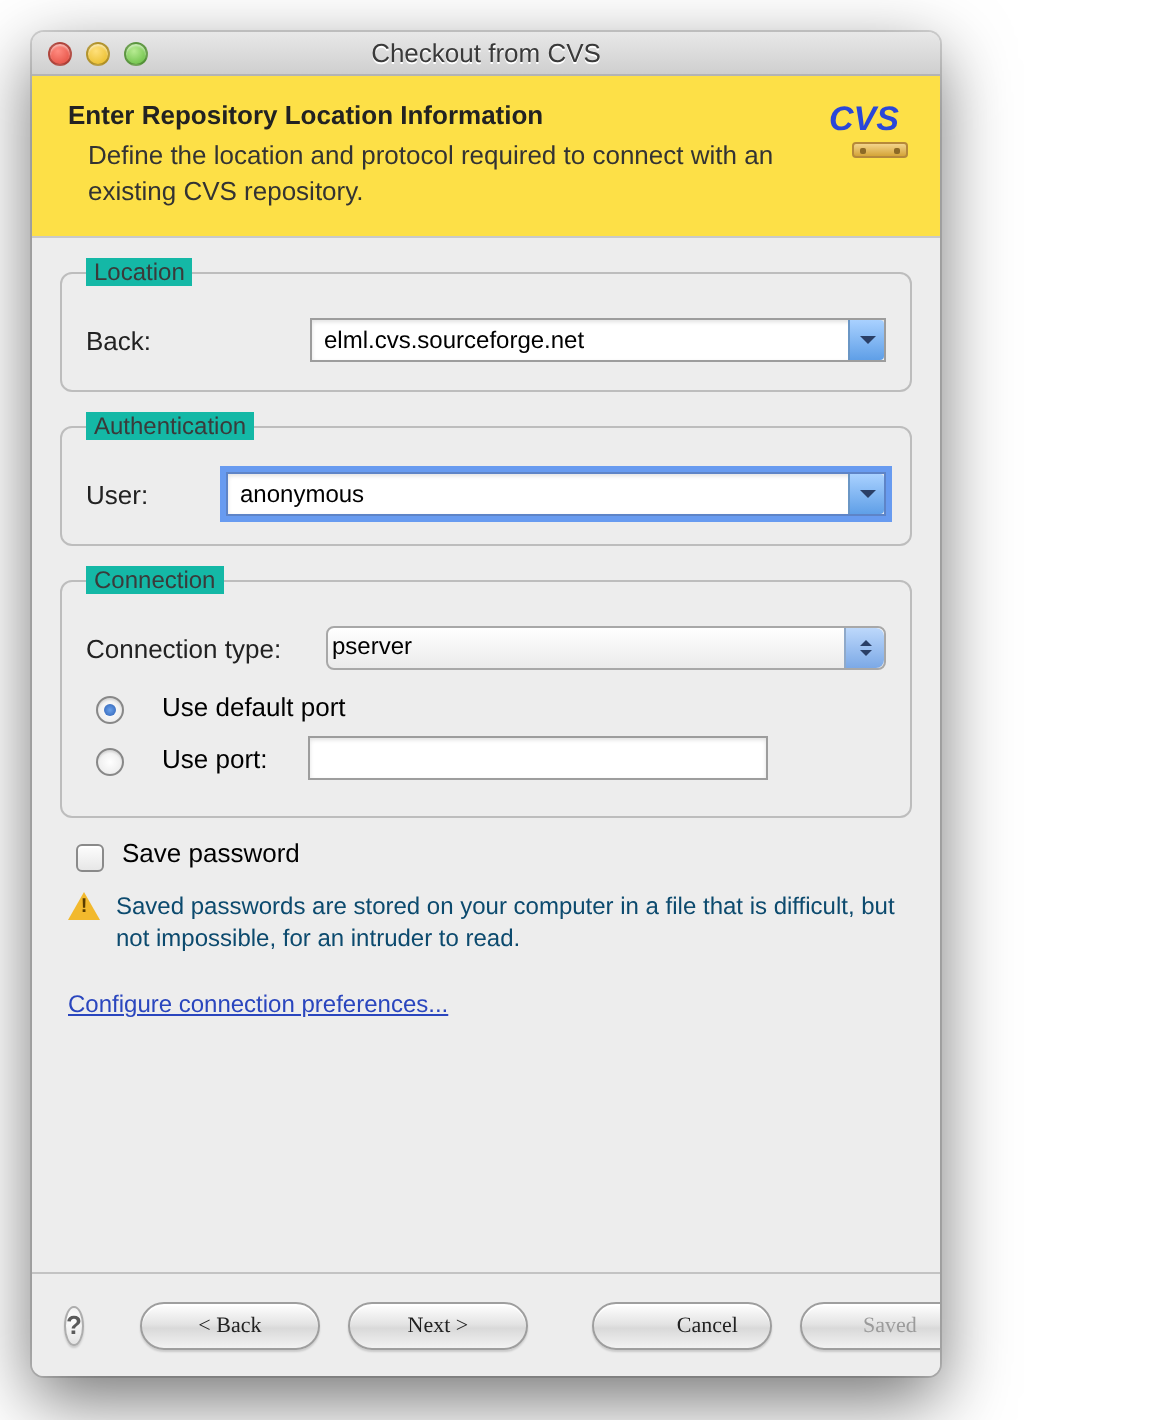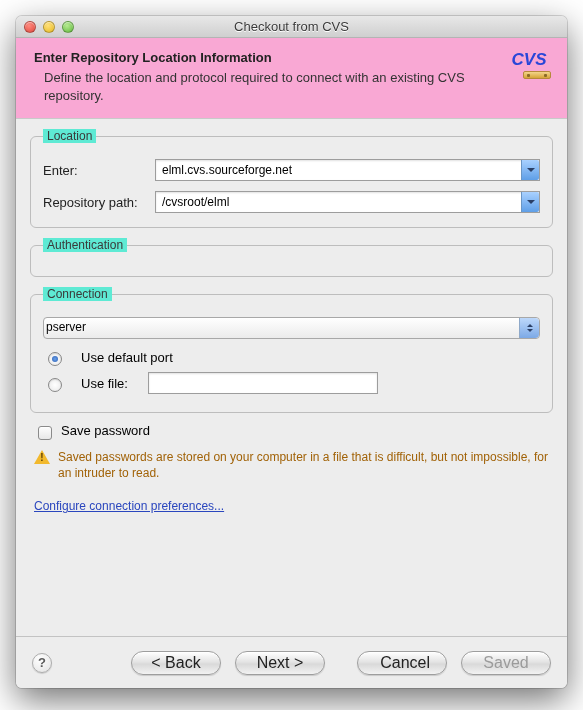--- a/index.html
+++ b/index.html
@@ -5,21 +5,21 @@
   * { box-sizing: border-box; }
   html, body {
     margin: 0; padding: 0;
     width: 583px; height: 710px;
     font-family: "Lucida Grande", "Helvetica Neue", Arial, sans-serif;
     font-size: 13px;
     background: transparent;
   }
   .win-wrap {
     position: absolute; left: 16px; top: 16px;
-    width: 551px; height: 672px;
+    width: 454px; height: 672px;
     border-radius: 6px;
     background: #ededed;
     box-shadow: 0 12px 35px rgba(0,0,0,0.55), 0 0 0 1px rgba(0,0,0,0.15);
     overflow: hidden;
   }
   
   .titlebar {
     height: 22px;
     background: linear-gradient(#e8e8e8, #cfcfcf);
     border-bottom: 1px solid #b4b4b4;
@@ -37,21 +37,21 @@
   .tl.yel { background: radial-gradient(circle at 40% 35%, #ffe07a, #e6b81f); }
   .tl.grn { background: radial-gradient(circle at 40% 35%, #b7eb92, #5fb93a); }
   .title {
     position: absolute; left: 0; right: 0; text-align: center;
     font-size: 13px; color: #3a3a3a;
     text-shadow: 0 1px 0 #fff;
     pointer-events: none;
   }
   
   .banner {
-    background: #f9a8d4;
+    background: #fde047;
     border-bottom: 1px solid #c9c9c9;
     padding: 12px 18px 14px 18px;
     position: relative;
   }
   .banner h1 {
     margin: 0 0 4px 0; font-size: 13px; font-weight: bold; color: #222;
   }
   .banner p {
     margin: 0; font-size: 13px; color: #333;
     padding-left: 10px; padding-right: 60px; line-height: 1.35;
@@ -85,21 +85,21 @@
   fieldset.group {
     border: 1px solid #bdbdbd;
     border-radius: 6px;
     margin: 0 0 10px 0;
     padding: 12px 12px 12px 12px;
     background: #ededed;
     position: relative;
   }
   fieldset.group > legend {
     padding: 0 4px; font-size: 12px; color: #3a3a3a;
-    background: #5eead4;
+    background: #14b8a6;
   }
   .row {
     display: flex; align-items: center;
     margin: 4px 0 10px 0;
   }
   .row:last-child { margin-bottom: 2px; }
   .lbl { font-size: 13px; color: #222; }
   .lbl.loc { width: 112px; }
   .lbl.auth { width: 70px; }
   .lbl.conn { width: 120px; }
@@ -191,21 +191,21 @@
   }
   .warn-icon::before {
     content: ""; position: absolute; left: 0; top: 0;
     border: 8px solid transparent; border-bottom: 14px solid #f2b92d;
     border-top: 0;
   }
   .warn-icon::after {
     content: "!"; position: absolute; left: 0; right: 0; top: 2px;
     text-align: center; font-size: 10px; font-weight: bold; color: #5a3d00;
   }
-  .note-text { font-size: 12px; color: #a16207; line-height: 1.35; }
+  .note-text { font-size: 12px; color: #0c4a6e; line-height: 1.35; }
 
   .link {
     color: #2a46be; text-decoration: underline; font-size: 12px;
     display: inline-block; margin: 8px 4px 0 4px; cursor: pointer;
   }
 
   
   .footer {
     position: absolute; left: 0; right: 0; bottom: 0;
     height: 52px;
@@ -223,25 +223,25 @@
     color: #5b5b5b; font-weight: bold; font-size: 13px;
     box-shadow: 0 1px 1px rgba(0,0,0,0.15);
     cursor: pointer;
   }
   .spacer { flex: 1; }
   .btn {
     min-width: 90px; height: 24px;
     border: 1px solid #9e9e9e;
     border-radius: 12px;
     background: linear-gradient(#ffffff, #e4e4e4 45%, #d9d9d9 55%, #f2f2f2);
-    font-size: 16px; color: #222;
+    font-size: 11px; color: #222;
     padding: 0 16px;
     box-shadow: 0 1px 1px rgba(0,0,0,0.15), inset 0 1px 0 rgba(255,255,255,0.8);
     cursor: pointer;
-    font-family: Liberation Sans, sans-serif;
+    font-family: Liberation Serif, serif;
   }
   .btn:disabled {
     color: #9b9b9b;
     cursor: default;
   }
   .btn-gap-sm { margin-right: 0px; }
   .btn-gap-lg { margin-left: 18px; text-align: right; }
 </style>
 </head>
 <body>
@@ -264,57 +264,58 @@
       <span>CVS</span>
       <span class="chip"></span>
     </div>
   </div>
 
   <div class="body-area">
 
     <fieldset class="group">
       <legend>Location</legend>
       <div class="row">
-        <span class="lbl loc">Enter:</span>
+        <span class="lbl loc">Back:</span>
         <div class="combo-wrap">
           <input class="combo" type="text" value="elml.cvs.sourceforge.net" style="">
           <div class="combo-btn"></div>
         </div>
       </div>
+    </fieldset>
+
+    <fieldset class="group">
+      <legend>Authentication</legend>
       <div class="row">
-        <span class="lbl loc">Repository path:</span>
+        <span class="lbl auth">User:</span>
         <div class="combo-wrap">
-          <input class="combo" type="text" value="/cvsroot/elml" style="">
+          <input class="combo focused" type="text" value="anonymous" style="">
           <div class="combo-btn"></div>
         </div>
       </div>
-    </fieldset>
-
-    <fieldset class="group">
-      <legend>Authentication</legend>
     </fieldset>
 
     <fieldset class="group">
       <legend>Connection</legend>
       <div class="row">
+        <span class="lbl conn">Connection type:</span>
         <div class="select-wrap">
           <div class="select">pserver</div>
           <div class="select-arrows">
             <span class="up"></span>
               <span class="down"></span>
           </div>
         </div>
       </div>
       <div class="radio-row">
         <input type="radio" name="portopt" class="radio" checked="" style="">
         <span>Use default port</span>
       </div>
       <div class="radio-row">
         <input type="radio" name="portopt" class="radio" style="">
-        <span>Use file:</span>
+        <span>Use port:</span>
         <input class="port-input" type="text" value="" style="">
       </div>
     </fieldset>
 
     <div class="check-row">
       <input type="checkbox" class="check" style="">
       <span>Save password</span>
     </div>
     <div class="note-row">
       <span class="warn-icon"></span>

